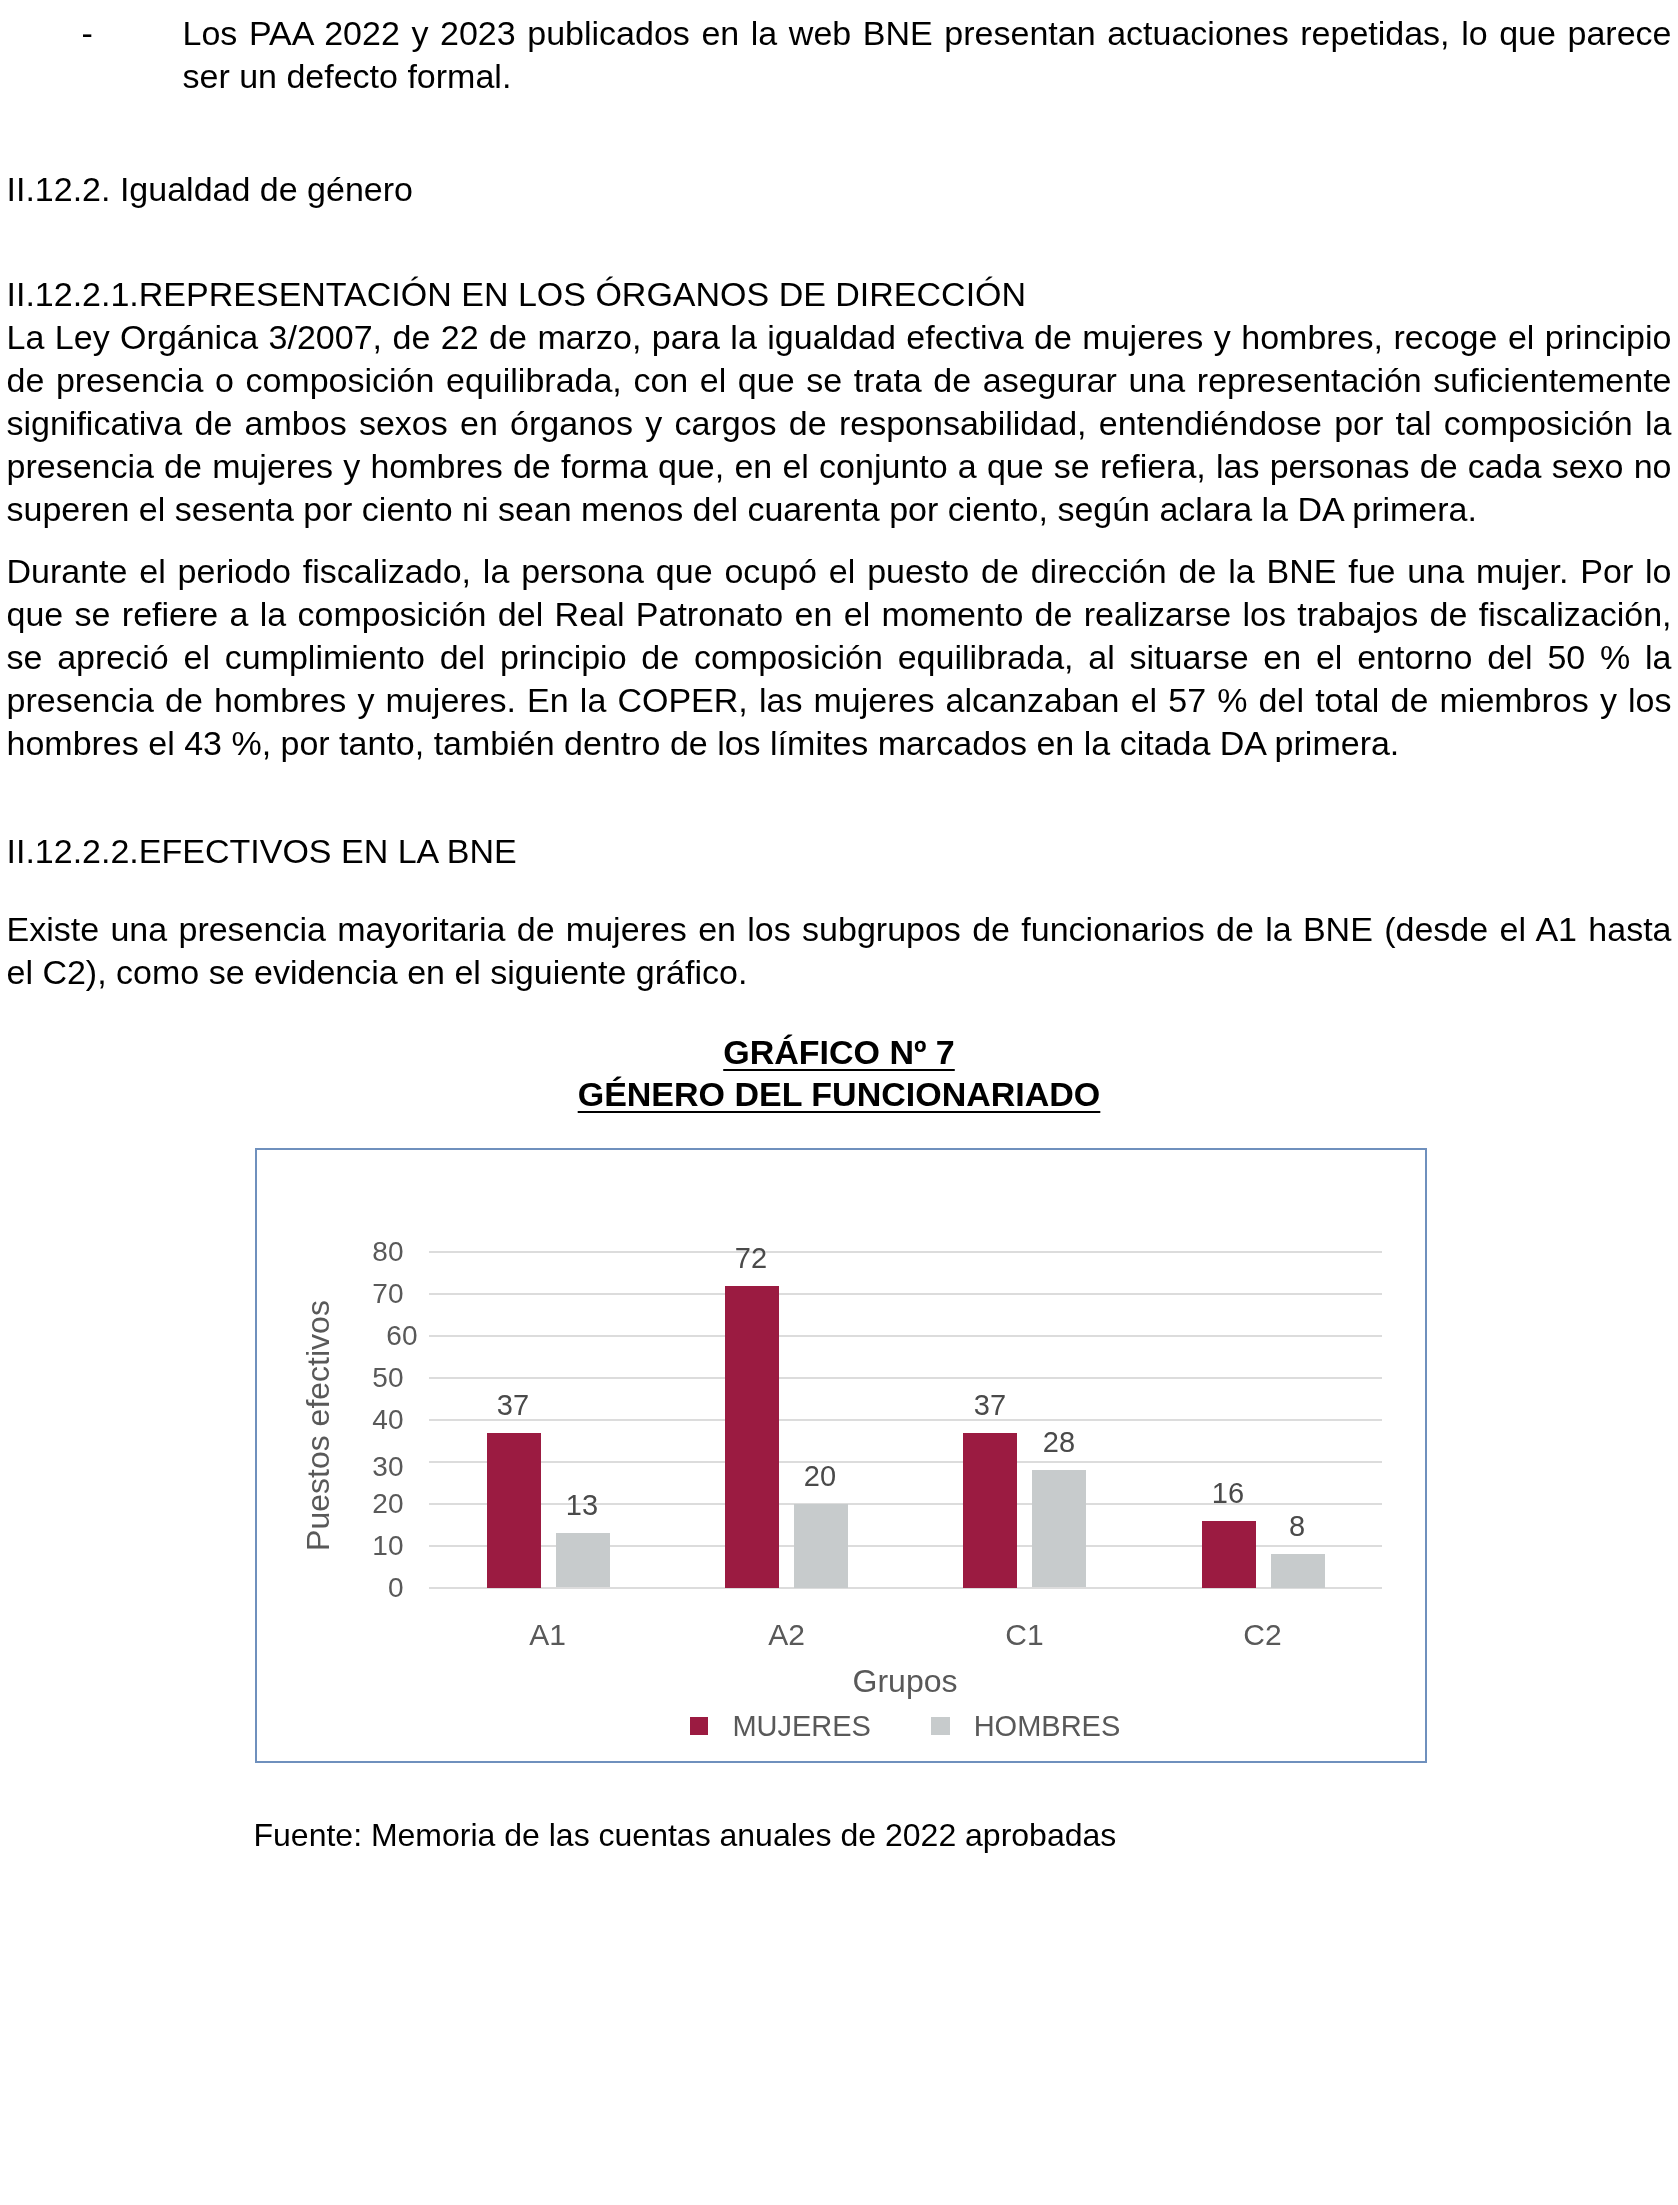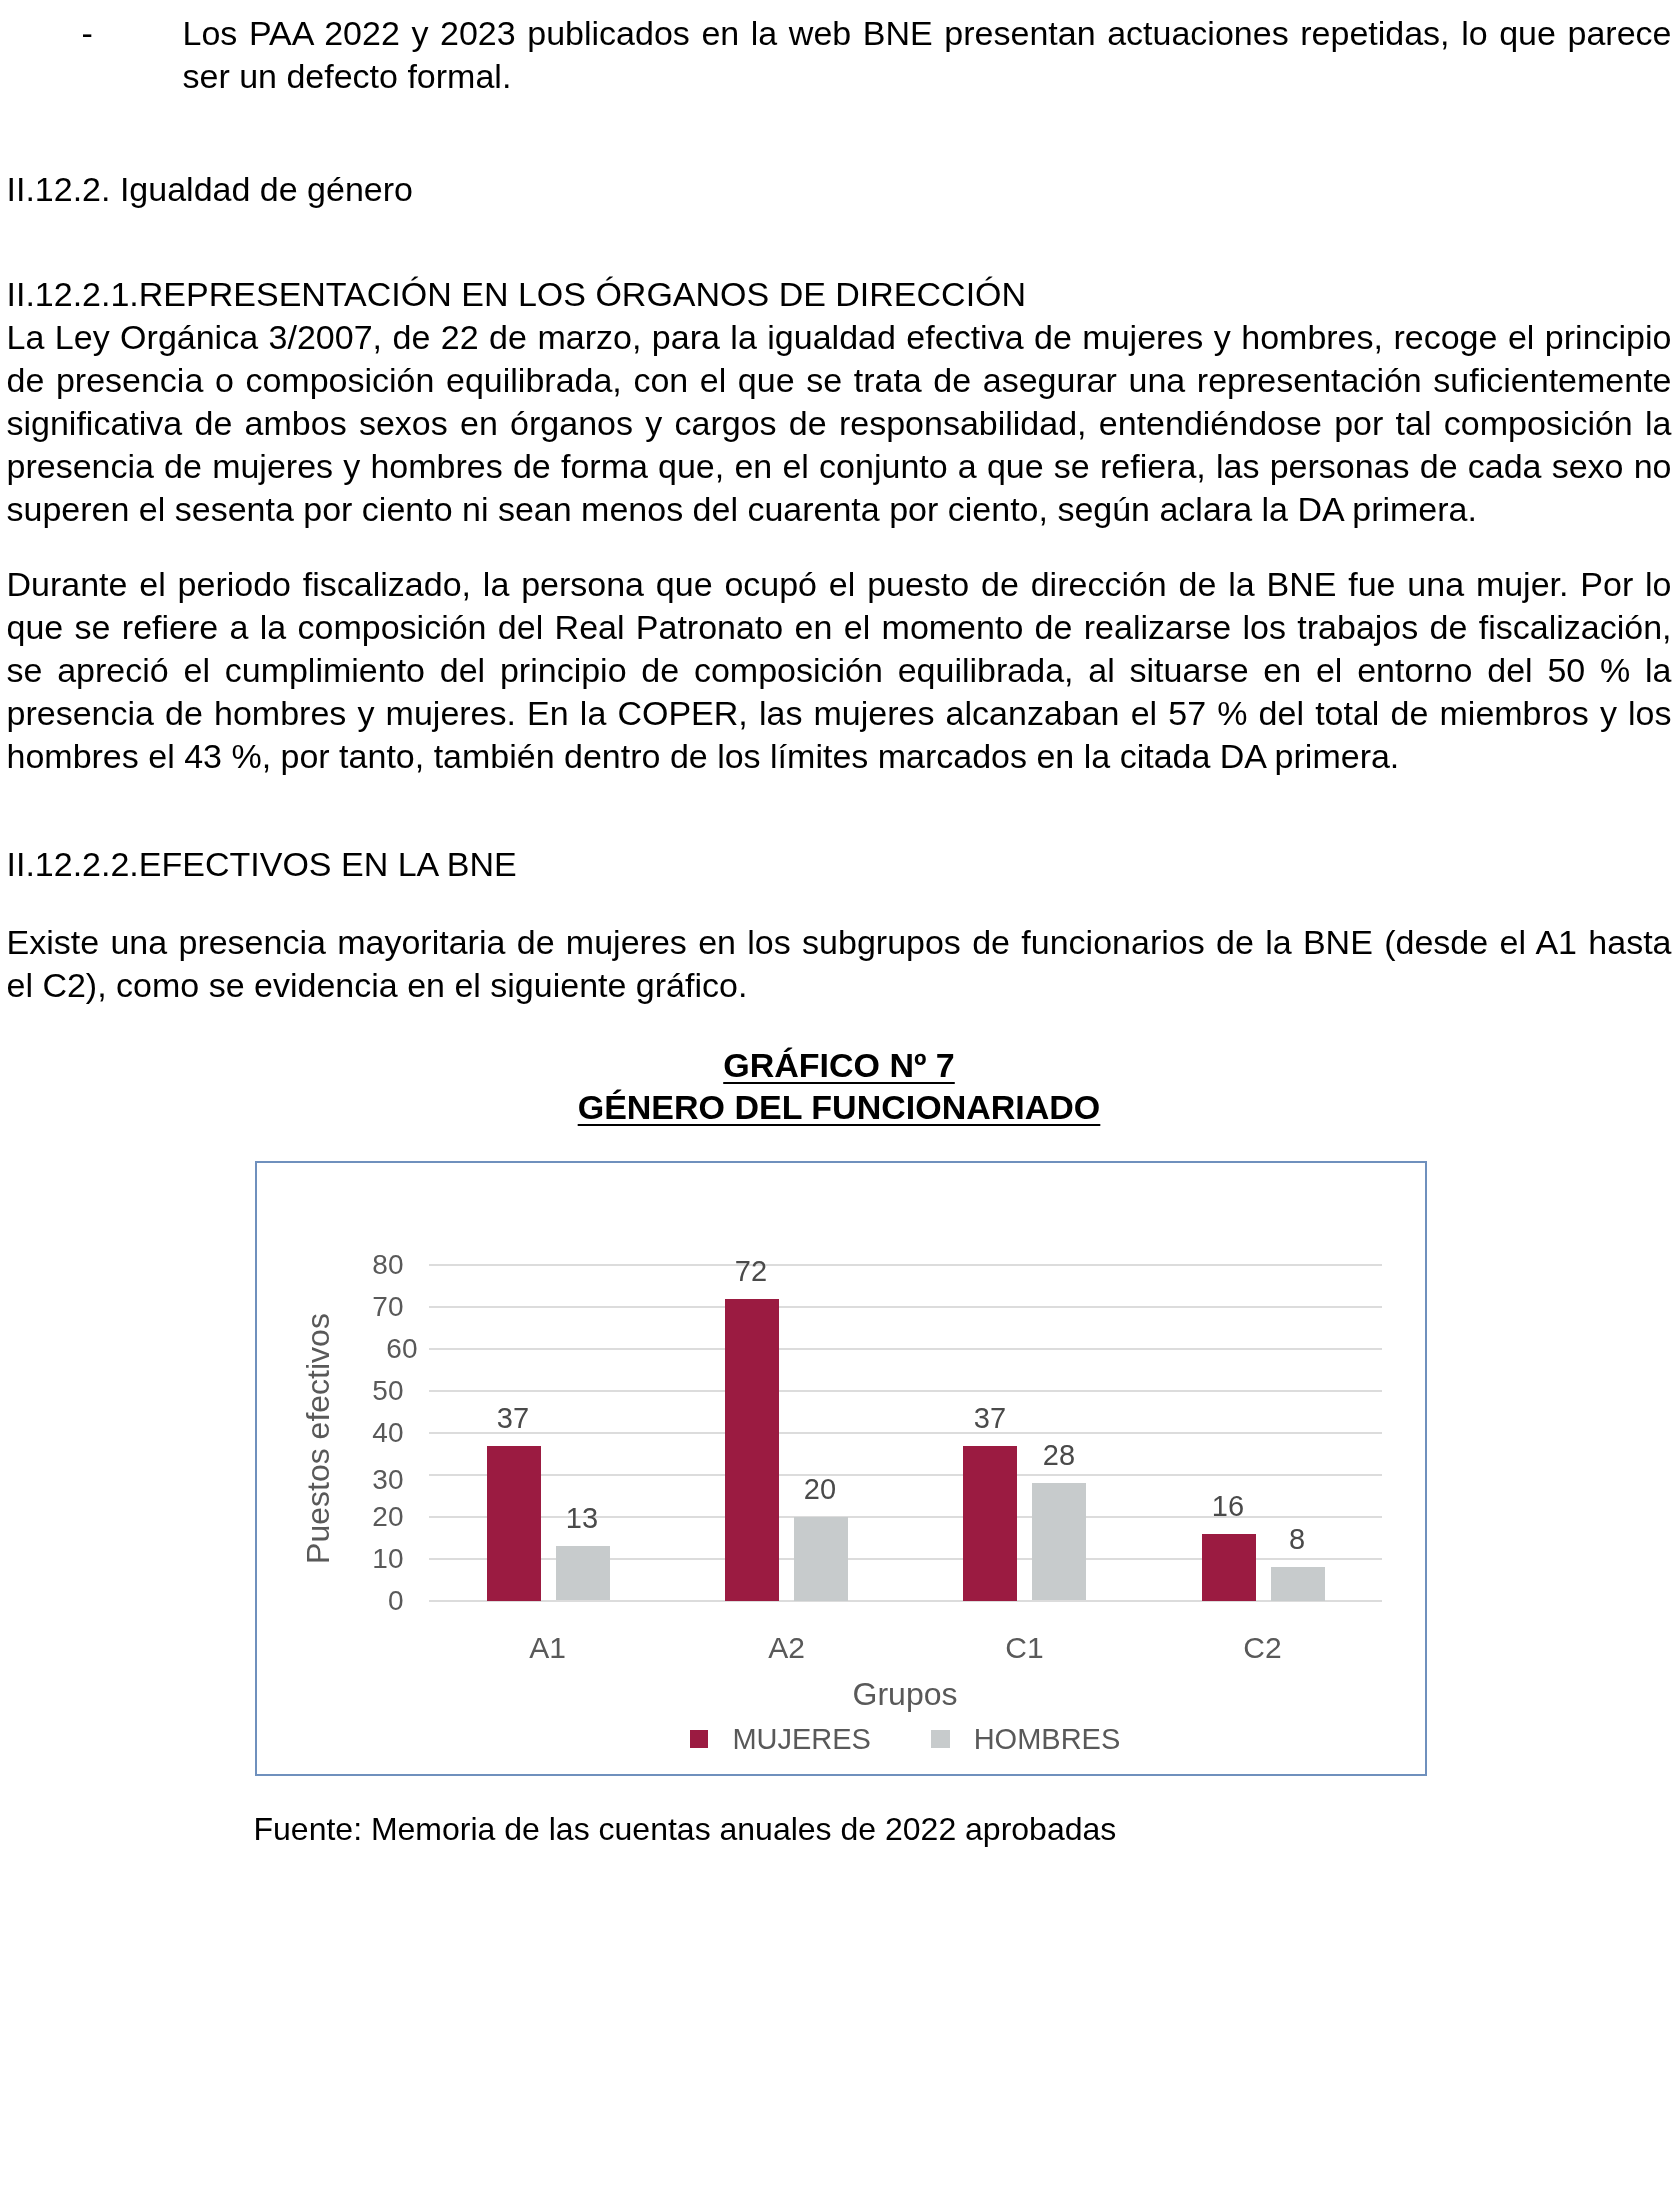--- a/index.html
+++ b/index.html
@@ -15,21 +15,21 @@
     line-height: 43px;
     color: #000000;
     overflow: hidden;
   }
   .bullet-item { position: relative; padding-left: 176px; text-align: justify; }
   .bullet-dash { position: absolute; left: 75px; top: 0; }
   .h-bold { font-weight: normal; margin-top: 70px; }
   .h-section { margin-top: 62px; }
   .para { text-align: justify; }
   .p1 { }
-  .p2 { margin-top: 32px; }
+  .p2 { margin-top: 19px; }
   .h-section2 { margin-top: 65px; }
   .p3 { margin-top: 35px; }
   .chart-titles { margin-top: 37px; text-align: center; font-weight: bold; line-height: 42px; }
   .chart-titles div { text-decoration: underline; text-underline-offset: 4.9px; text-decoration-thickness: 2.4px; }
   .chart-frame {
     position: relative;
     margin-top: 33px;
     margin-left: 248px;
     width: 1172px;
     height: 615px;
@@ -61,21 +61,21 @@
     position: absolute; left: 172px; top: 512px; width: 953px;
     text-align: center; font-size: 32px; line-height: 39px; color: #595959;
   }
   .legend {
     position: absolute; left: 172px; top: 560px; width: 953px;
     display: flex; justify-content: center; align-items: center; gap: 60px;
   }
   .legend-item { display: flex; align-items: center; gap: 24px; }
   .legend-swatch { width: 18.7px; height: 18.7px; }
   .legend-label { font-size: 29px; line-height: 32px; color: #595959; }
-  .source-note { margin-top: 32px; margin-left: 247px; font-size: 32px; }
+  .source-note { margin-top: 51px; margin-left: 247px; font-size: 32px; }
   .p4 { margin-top: 40px; }
 </style>
 </head>
 <body>
 
 <div class="page">
 
   <div class="bullet-item">
     <span class="bullet-dash">-</span>
     <span>Los PAA 2022 y 2023 publicados en la web BNE presentan actuaciones repetidas, lo que parece ser un defecto formal.</span>

